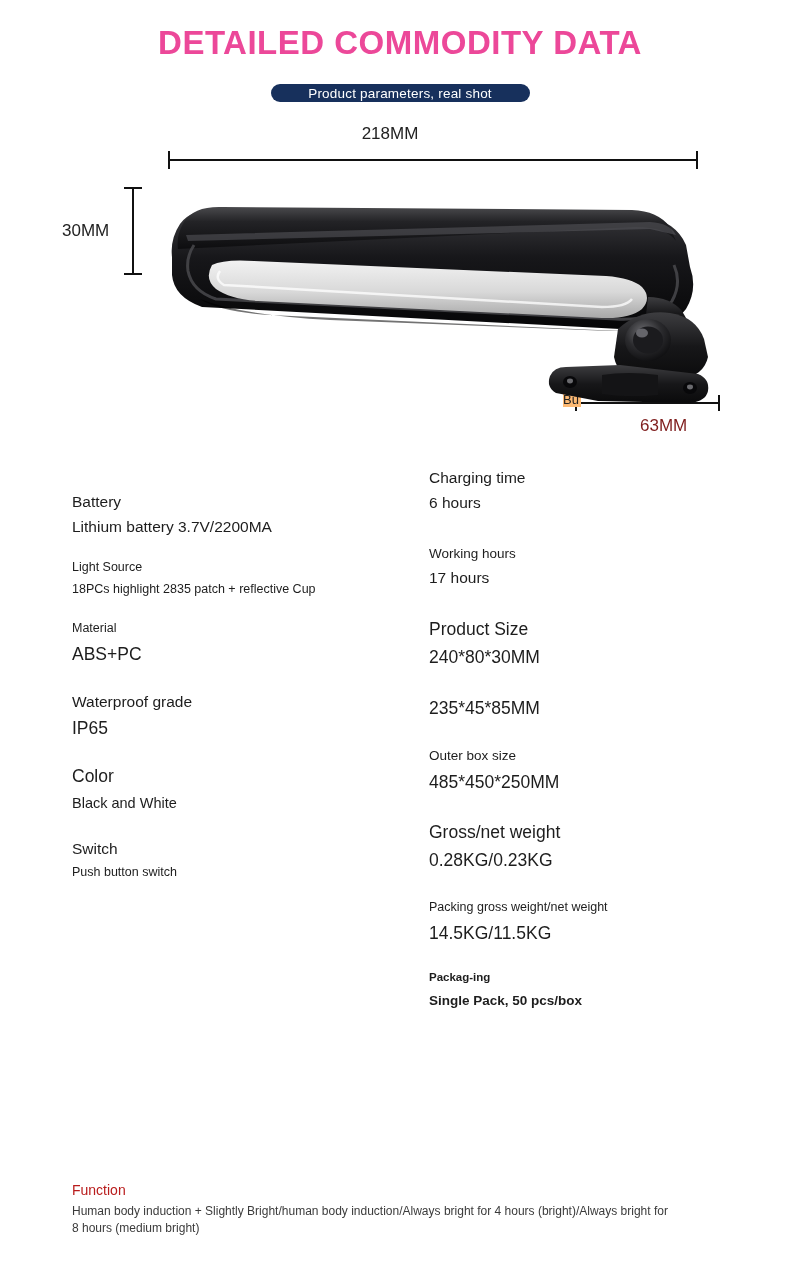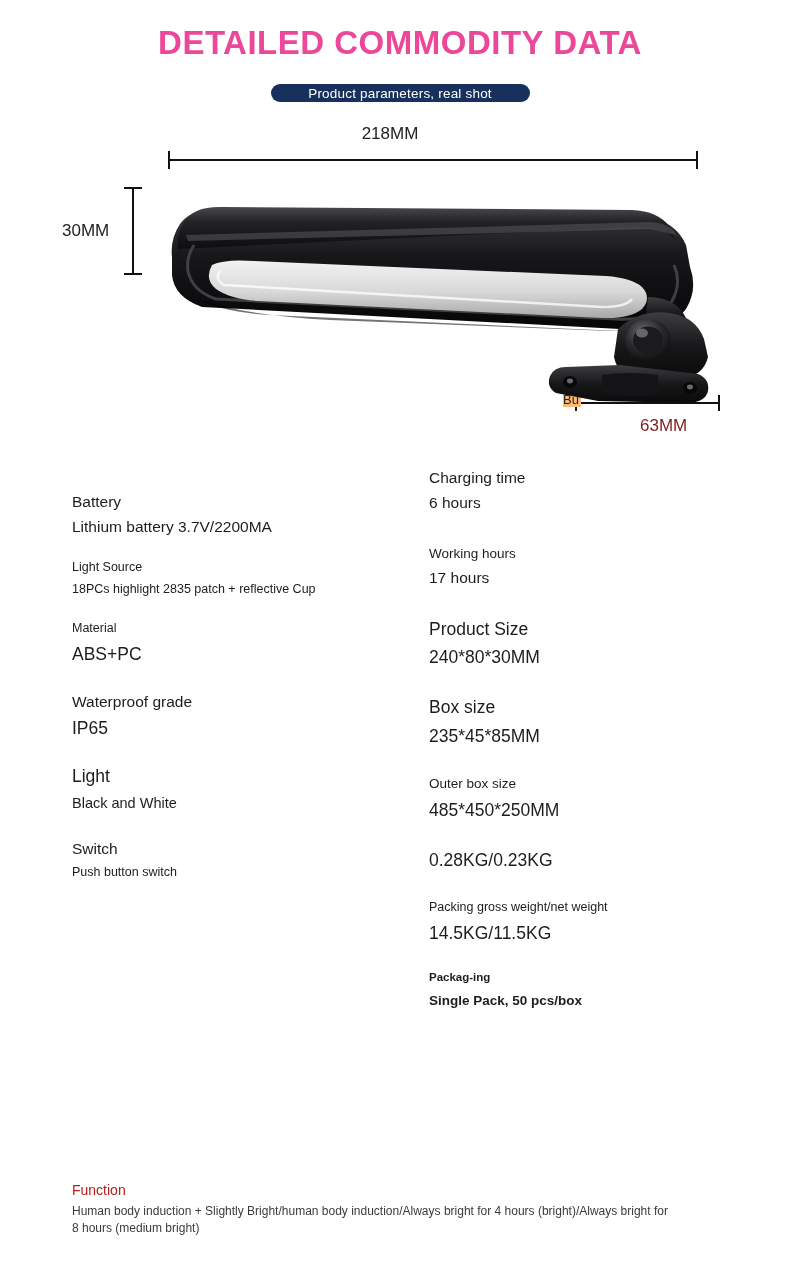--- a/index.html
+++ b/index.html
@@ -310,21 +310,21 @@
       <div class="v s18">ABS+PC</div>
     </div>
 
 
     <div class="spec" style="margin-top:26px;">
       <div class="k s16">Waterproof grade</div>
       <div class="v s18">IP65</div>
     </div>
 
     <div class="spec" style="margin-top:26px;">
-      <div class="k s18">Light</div>
+      <div class="k s18">Color</div>
       <div class="v s15" style="font-size:14.5px;">Black and White</div>
     </div>
 
     <div class="spec" style="margin-top:26px;">
       <div class="k s16">Switch</div>
       <div class="v s13">Push button switch</div>
     </div>
 
   </div>
 
@@ -339,30 +339,30 @@
       <div class="k s14">Working hours</div>
       <div class="v s16">17 hours</div>
     </div>
 
     <div class="spec" style="margin-top:30px;">
       <div class="k s18">Product Size</div>
       <div class="v s18">240*80*30MM</div>
     </div>
 
     <div class="spec" style="margin-top:28px;">
-      <div class="k s18">Box size</div>
       <div class="v s18">235*45*85MM</div>
     </div>
 
     <div class="spec" style="margin-top:28px;">
       <div class="k s14">Outer box size</div>
       <div class="v s18">485*450*250MM</div>
     </div>
 
     <div class="spec" style="margin-top:28px;">
+      <div class="k s18">Gross/net weight</div>
       <div class="v s18">0.28KG/0.23KG</div>
     </div>
 
     <div class="spec" style="margin-top:28px;">
       <div class="k s13">Packing gross weight/net weight</div>
       <div class="v s18">14.5KG/11.5KG</div>
     </div>
 
     <div class="spec" style="margin-top:26px;font-weight:bold;">
       <div class="k s12" style="white-space:pre-line; line-height:1.2;">Packag-ing</div>

